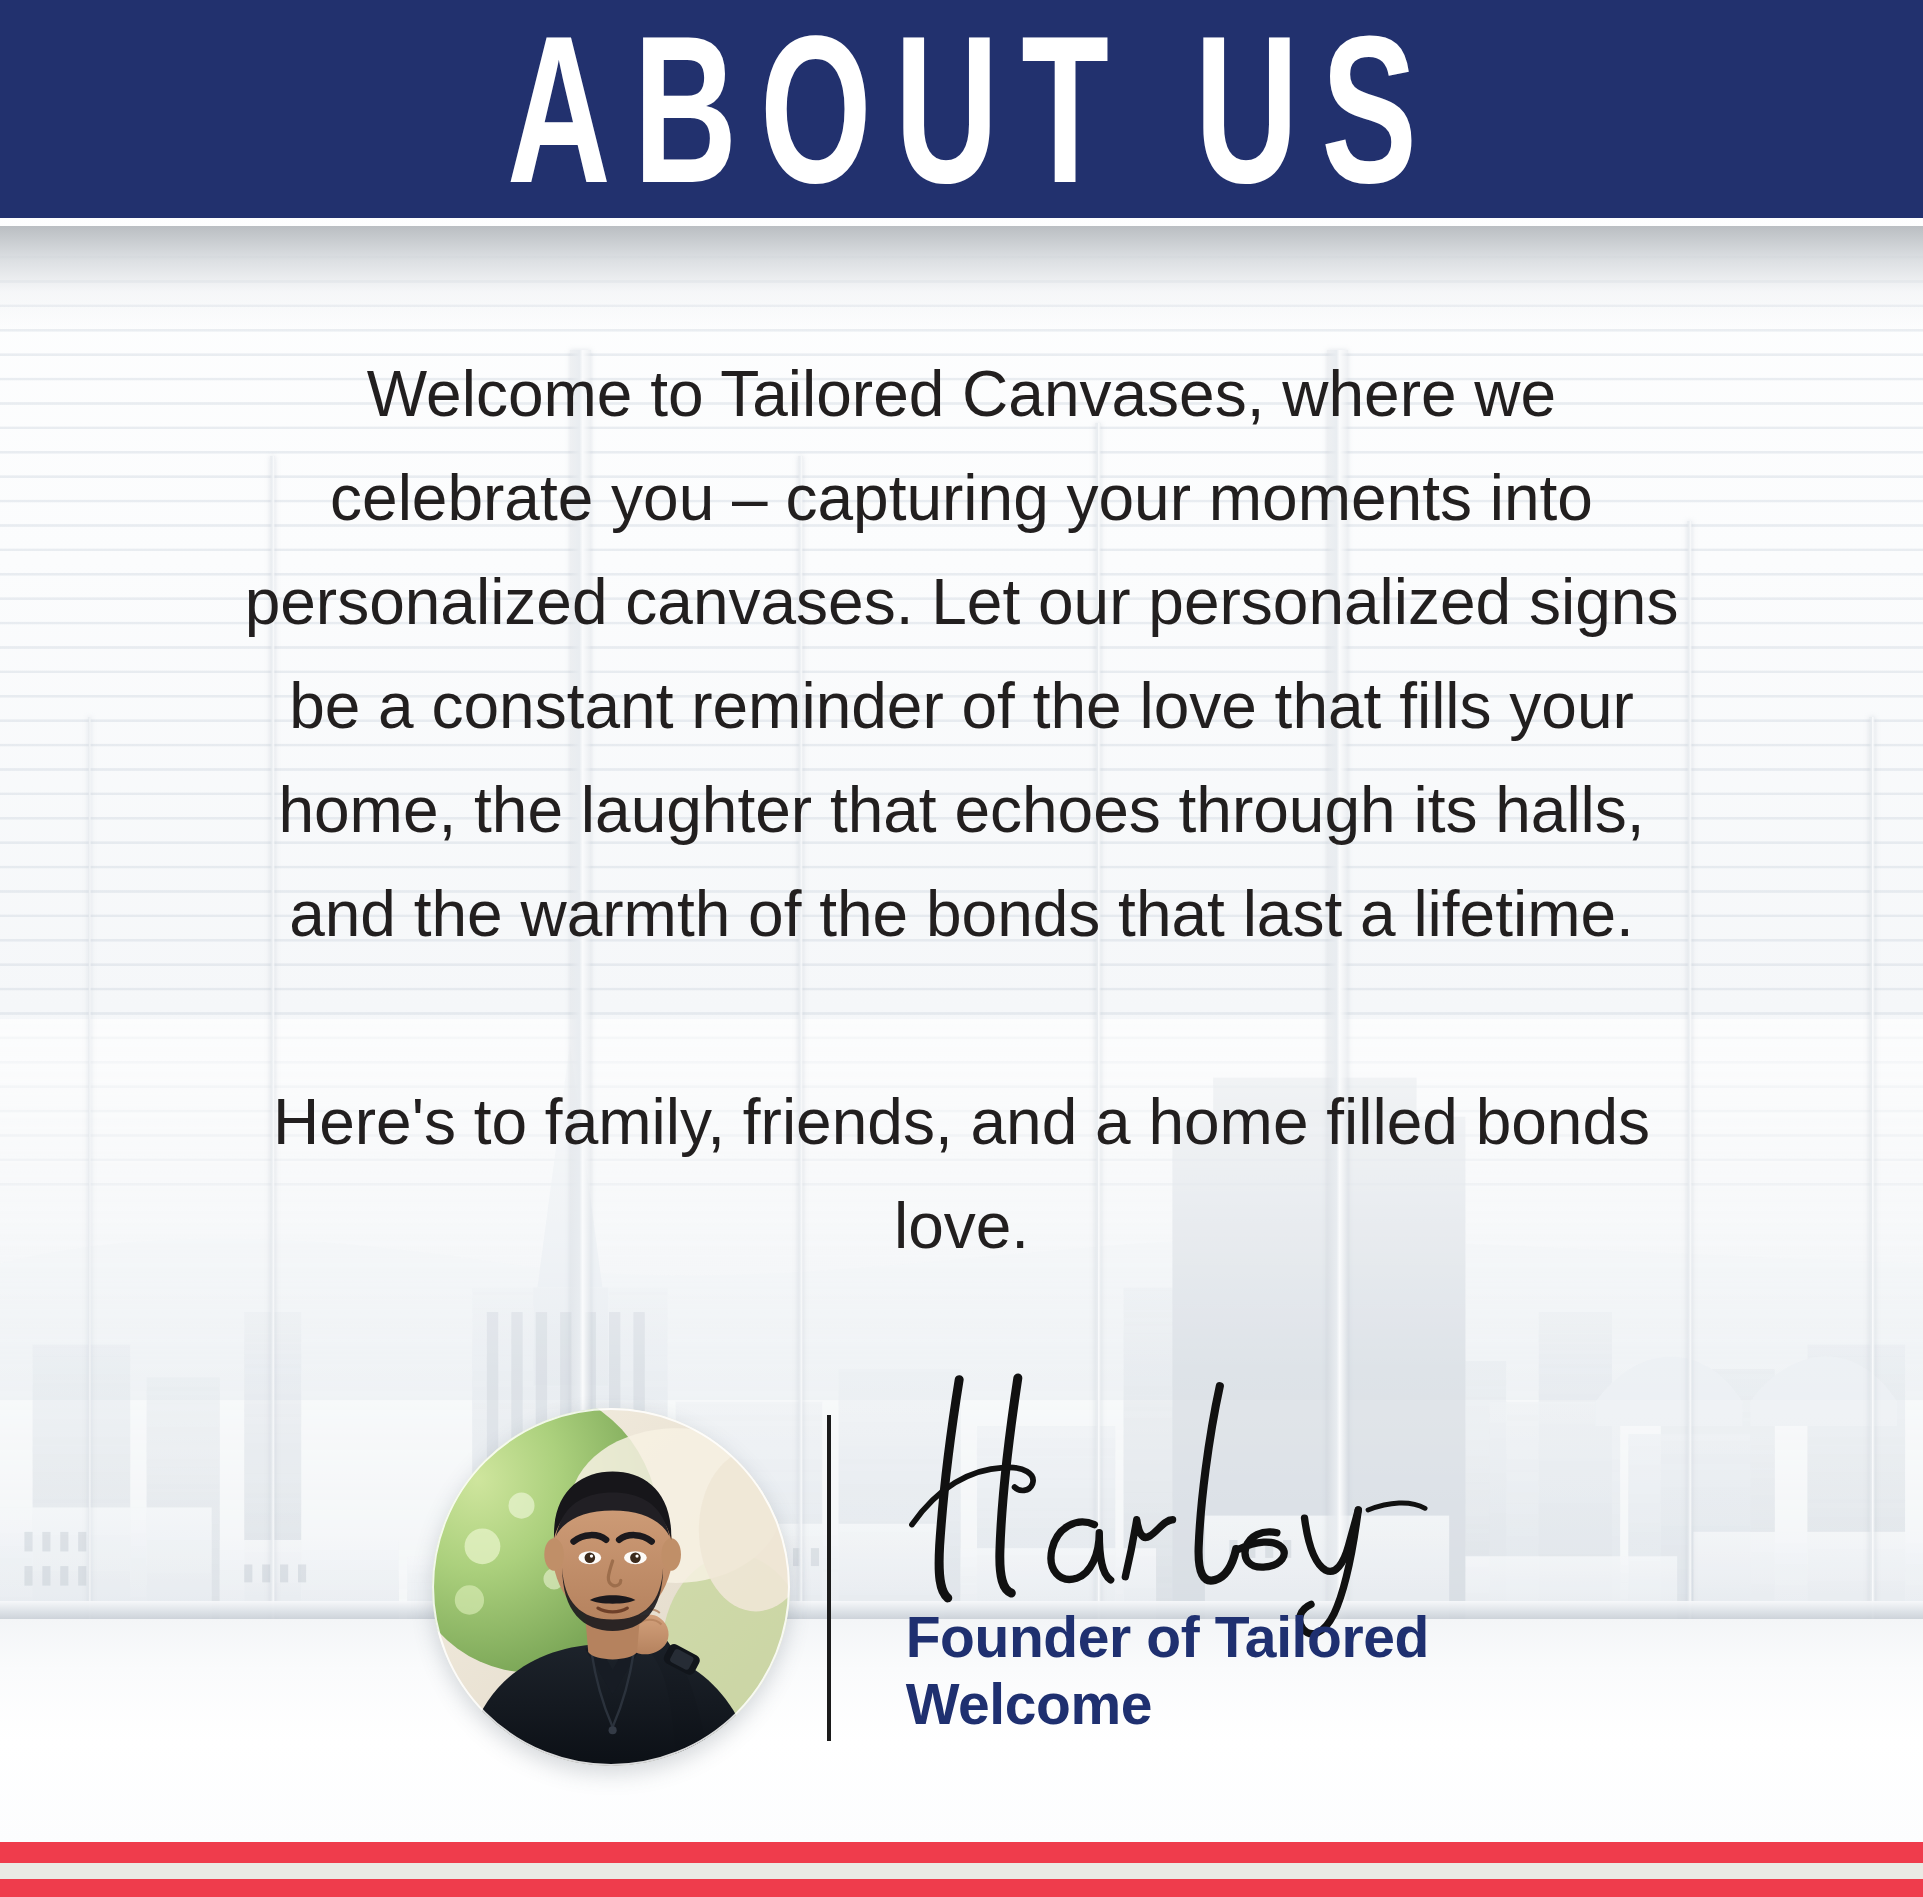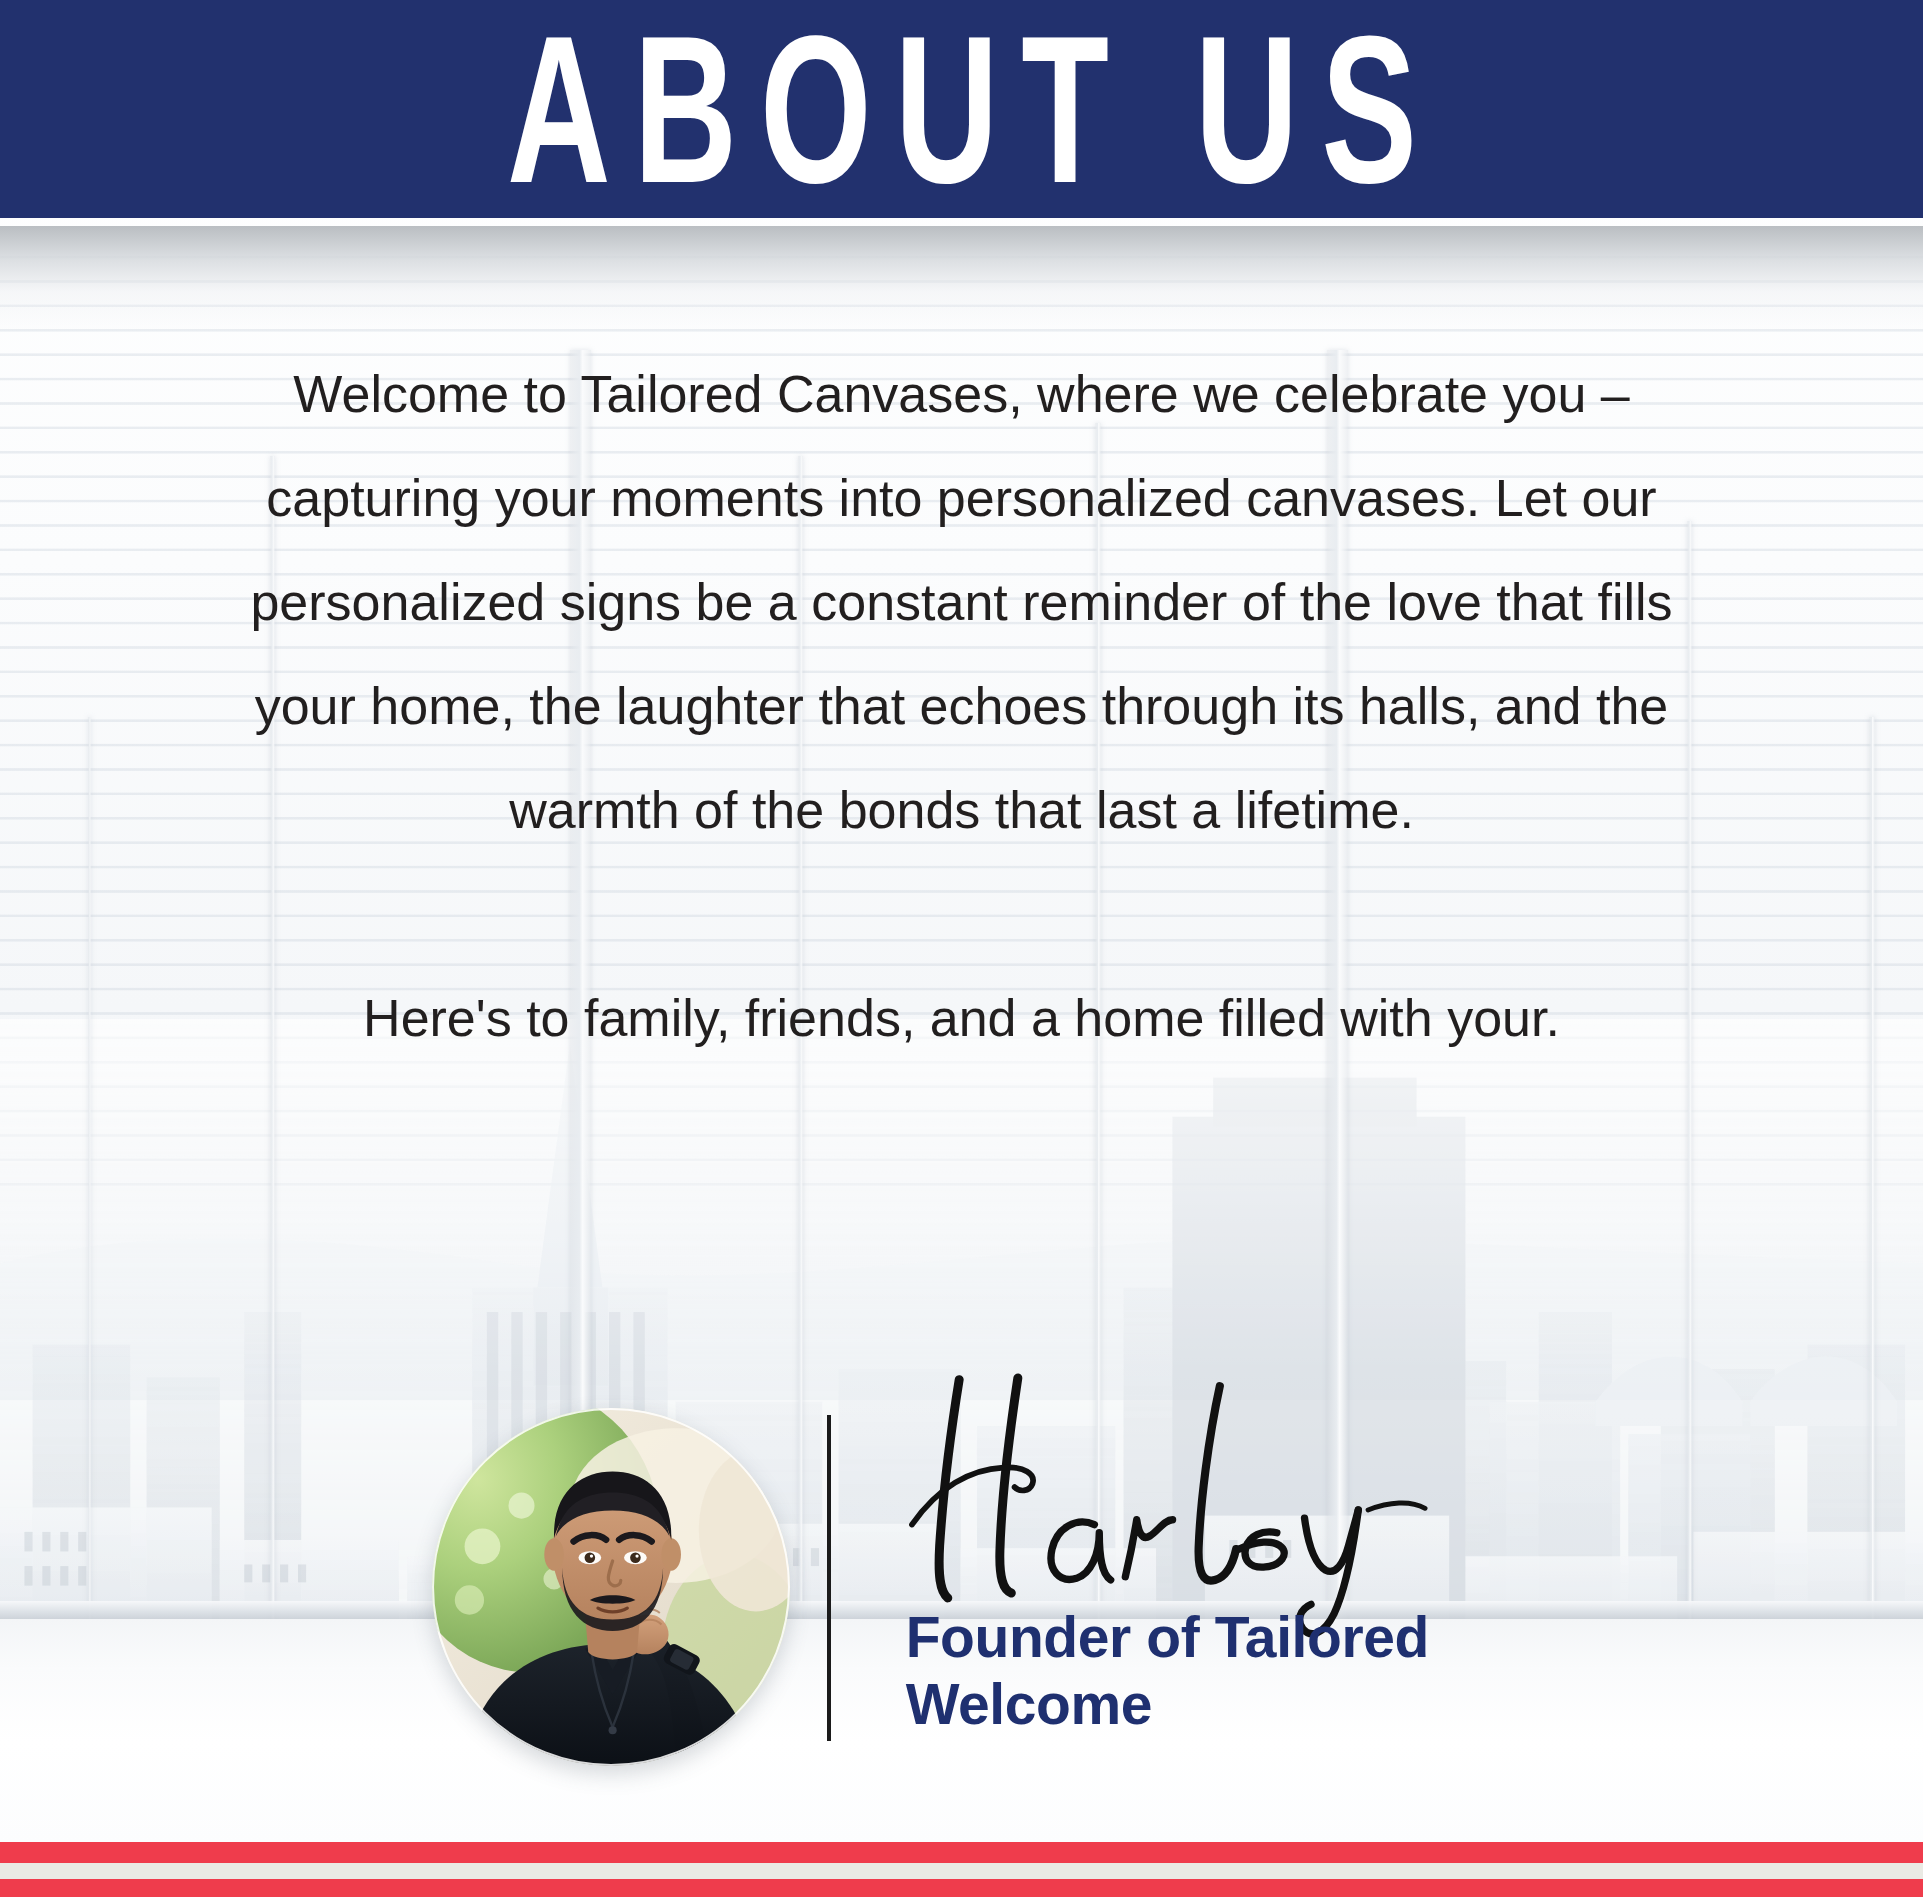--- a/index.html
+++ b/index.html
@@ -154,21 +154,21 @@
   
   .copy {
     position: absolute;
     left: 50%;
     transform: translateX(-50%);
     top: 342px;
     width: 1466px;
     text-align: center;
     color: #221f1f;
     font-family: "Liberation Sans", sans-serif;
-    font-size: 52px;
+    font-size: 64px;
     line-height: 104px;
     font-weight: 400;
     z-index: 4;
   }
   .copy p { margin: 0; }
   .copy .spacer { height: 104px; }
 
   
   .founder-block {
     position: absolute;
@@ -369,21 +369,21 @@
     <div class="bg-topband"></div>
   </div>
 
   <div class="header">
     <div class="header-title">ABOUT US</div>
   </div>
 
   <div class="copy">
     <p>Welcome to Tailored Canvases, where we celebrate you – capturing your moments into personalized canvases. Let our personalized signs be a constant reminder of the love that fills your home, the laughter that echoes through its halls, and the warmth of the bonds that last a lifetime.</p>
     <div class="spacer"></div>
-    <p>Here's to family, friends, and a home filled with your.</p>
+    <p>Here's to family, friends, and a home filled bonds love.</p>
   </div>
 
   <div class="founder-block">
 
     <div class="avatar">
       <svg viewBox="0 0 440 440" xmlns="http://www.w3.org/2000/svg">
         <defs>
           <clipPath id="circ">
               <circle cx="220" cy="220" r="220"></circle>
             </clipPath>

